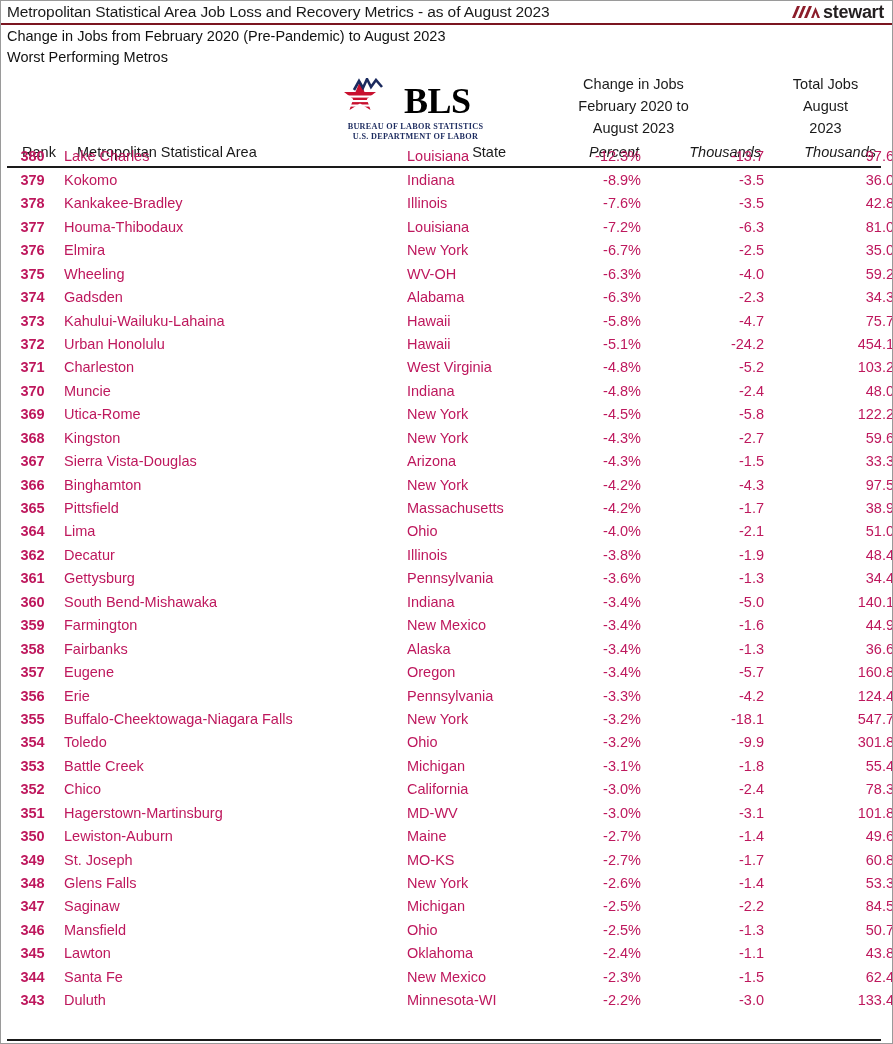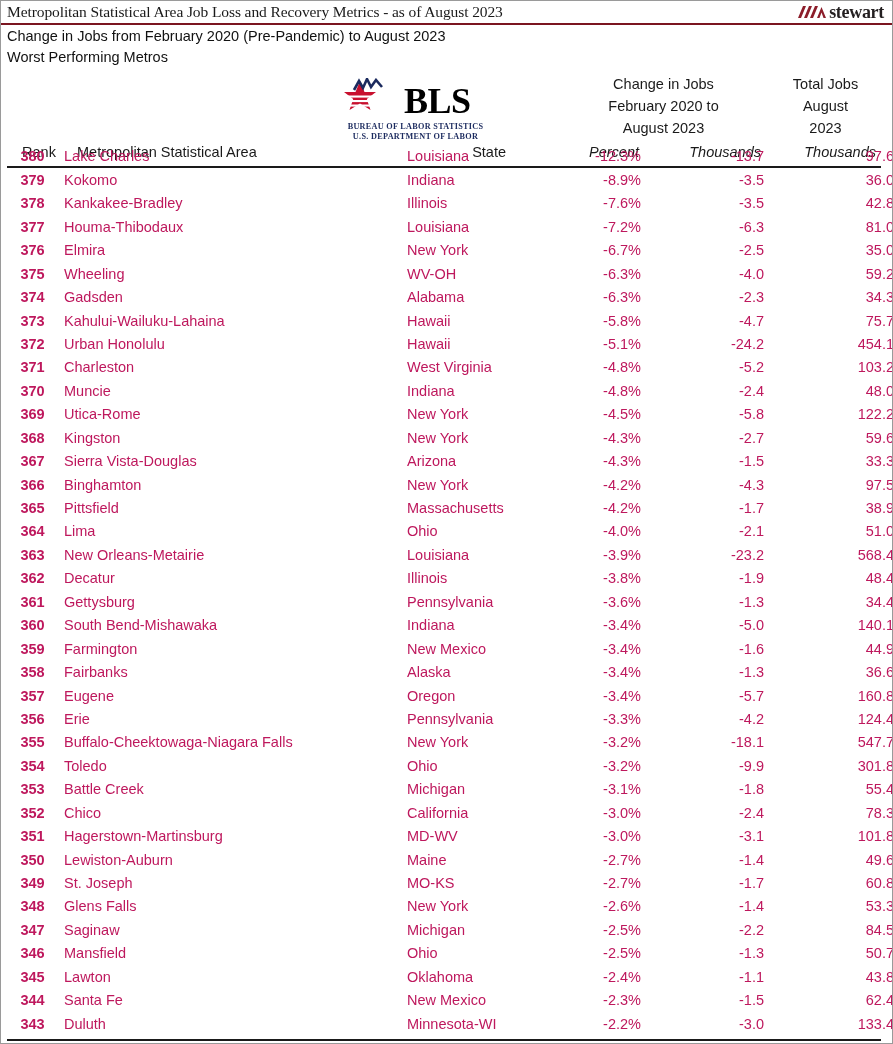--- a/index.html
+++ b/index.html
@@ -26,21 +26,20 @@
   
   .titlebar {
     position: relative;
     height: 24px;
     box-sizing: border-box;
     border-bottom: 2px solid #7b1520;
     display: flex;
     align-items: center;
     justify-content: space-between;
     padding: 0 4px 0 6px;
-    font-family: Liberation Serif, serif;
   }
   .title-text {
     font-size: 15.5px;
     line-height: 1;
     color: #1a1a1a;
     white-space: nowrap;
     letter-spacing: -0.1px;
   }
 
   
@@ -120,21 +119,21 @@
 
   
   .colhead-group {
     position: absolute;
     text-align: center;
     font-size: 14.5px;
     line-height: 22px;
     color: #1a1a1a;
     white-space: nowrap;
   }
-  #ch-change { left: 560px; top: 48px; width: 205px; }
+  #ch-change { left: 530px; top: 48px; width: 205px; }
   #ch-total  { left: 768px; top: 48px; width: 113px; }
 
   
   .headrow {
     position: absolute;
     left: 0;
     top: 119px;
     width: 100%;
     height: 21px;
     font-size: 14.5px;
@@ -410,28 +409,20 @@
           </tr>
           <tr>
             <td class="c-rank">364</td>
             <td class="c-msa">Lima</td>
             <td class="c-state">Ohio</td>
             <td class="c-pct">-4.0%</td>
             <td class="c-thou">-2.1</td>
             <td class="c-total">51.0</td>
           </tr>
           <tr>
-            <td class="c-rank">363</td>
-            <td class="c-msa">New Orleans-Metairie</td>
-            <td class="c-state">Louisiana</td>
-            <td class="c-pct">-3.9%</td>
-            <td class="c-thou">-23.2</td>
-            <td class="c-total">568.4</td>
-          </tr>
-          <tr>
             <td class="c-rank">362</td>
             <td class="c-msa">Decatur</td>
             <td class="c-state">Illinois</td>
             <td class="c-pct">-3.8%</td>
             <td class="c-thou">-1.9</td>
             <td class="c-total">48.4</td>
           </tr>
           <tr>
             <td class="c-rank">361</td>
             <td class="c-msa">Gettysburg</td>

